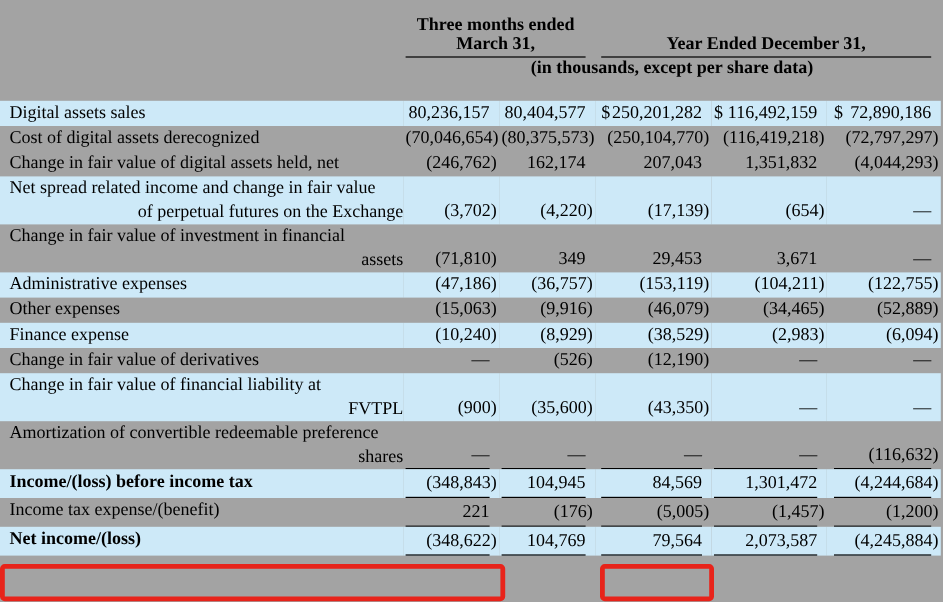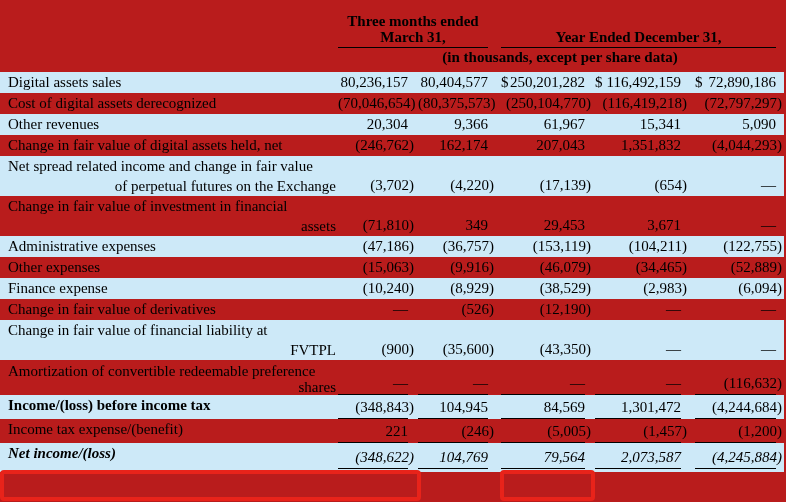--- a/index.html
+++ b/index.html
@@ -3,21 +3,21 @@
 <meta charset="utf-8">
 <style>
   :root{
     --shade:#cde9f8;
     --rule:#000000;
     --hl:#e8231a;
     --ink:#000000;
   }
   html,body{margin:0;padding:0;background:#fff;}
   .page{
-    position:relative;width:786px;height:502px;overflow:hidden;background:#b91c1c;
+    position:relative;width:786px;height:502px;overflow:hidden;background:#a3a3a3;
     font-family:"Liberation Serif","DejaVu Serif",serif;color:var(--ink);
   }
   table{border-collapse:collapse;table-layout:fixed;width:784px;margin:0;}
   td{box-sizing:border-box;padding:0;font-size:15px;vertical-align:bottom;}
   td.lbl{padding-left:8px;vertical-align:top;}
   .lbl1{line-height:20px;}
   .lbl2{line-height:20px;padding-left:22px;text-align:right;}
   td.num{padding-right:8px;}
   .c1{padding-left:2px;} .c2{padding-left:2px;} .c3{padding-left:5px;}
   .c4{padding-left:2px;} .c5{padding-left:6px;}
@@ -30,21 +30,21 @@
   .rule .cellbox{border-bottom:1px solid var(--rule);}
   
   thead td{vertical-align:bottom;font-weight:bold;}
   tr.h1{height:48px;}
   .g1{padding-left:2px;padding-right:8px;}
   .g2{padding-left:5px;padding-right:8px;margin-top:24px;}
   .grpbox{text-align:center;line-height:16px;border-bottom:1px solid var(--rule);padding-bottom:2px;}
   tr.h2{height:28px;}
   tr.h2 .cellbox{text-align:center;border-bottom:1px solid var(--rule);padding-bottom:2px;}
   tr.h3{height:24px;}
-  .unitsbox{text-align:center;line-height:18px;padding-bottom:6px;}
+  .unitsbox{text-align:center;line-height:18px;padding-bottom:18px;}
   
   tbody tr{height:21px;}
   tbody tr:nth-child(12) .lbl1, tbody tr:nth-child(12) .lbl2{line-height:16px;}
   tbody tr:nth-child(12) td{padding-top:3px;}
   tbody tr:nth-child(13), tbody tr:nth-child(14){height:24px;}
   tbody tr:nth-child(15){height:29px;font-style:italic;}
   tbody tr:nth-child(15) td{padding-bottom:3px;}
   
   .hl{position:absolute;box-sizing:border-box;border:4px solid var(--hl);border-radius:4px;}
   .hl-1{left:0;top:470;}
@@ -130,41 +130,20 @@
       <td class="num c3">
             <div class="cellbox"><span class="val paren">(250,104,770)</span></div>
           </td>
       <td class="num c4">
             <div class="cellbox"><span class="val paren">(116,419,218)</span></div>
           </td>
       <td class="num c5">
             <div class="cellbox"><span class="val paren">(72,797,297)</span></div>
           </td>
     </tr>
-        <tr class="shade">
-      <td class="lbl">
-        <div class="lbl1">Other revenues</div>
-
-      </td>
-      <td class="num c1">
-            <div class="cellbox"><span class="val">20,304</span></div>
-          </td>
-      <td class="num c2">
-            <div class="cellbox"><span class="val">9,366</span></div>
-          </td>
-      <td class="num c3">
-            <div class="cellbox"><span class="val">61,967</span></div>
-          </td>
-      <td class="num c4">
-            <div class="cellbox"><span class="val">15,341</span></div>
-          </td>
-      <td class="num c5">
-            <div class="cellbox"><span class="val">5,090</span></div>
-          </td>
-    </tr>
         <tr>
       <td class="lbl">
         <div class="lbl1">Change in fair value of digital assets held, net</div>
 
       </td>
       <td class="num c1">
             <div class="cellbox"><span class="val paren">(246,762)</span></div>
           </td>
       <td class="num c2">
             <div class="cellbox"><span class="val">162,174</span></div>
@@ -370,21 +349,21 @@
     </tr>
         <tr class="rule">
       <td class="lbl">
         <div class="lbl1">Income tax expense/(benefit)</div>
 
       </td>
       <td class="num c1">
             <div class="cellbox"><span class="val">221</span></div>
           </td>
       <td class="num c2">
-            <div class="cellbox"><span class="val paren">(246)</span></div>
+            <div class="cellbox"><span class="val paren">(176)</span></div>
           </td>
       <td class="num c3">
             <div class="cellbox"><span class="val paren">(5,005)</span></div>
           </td>
       <td class="num c4">
             <div class="cellbox"><span class="val paren">(1,457)</span></div>
           </td>
       <td class="num c5">
             <div class="cellbox"><span class="val paren">(1,200)</span></div>
           </td>

